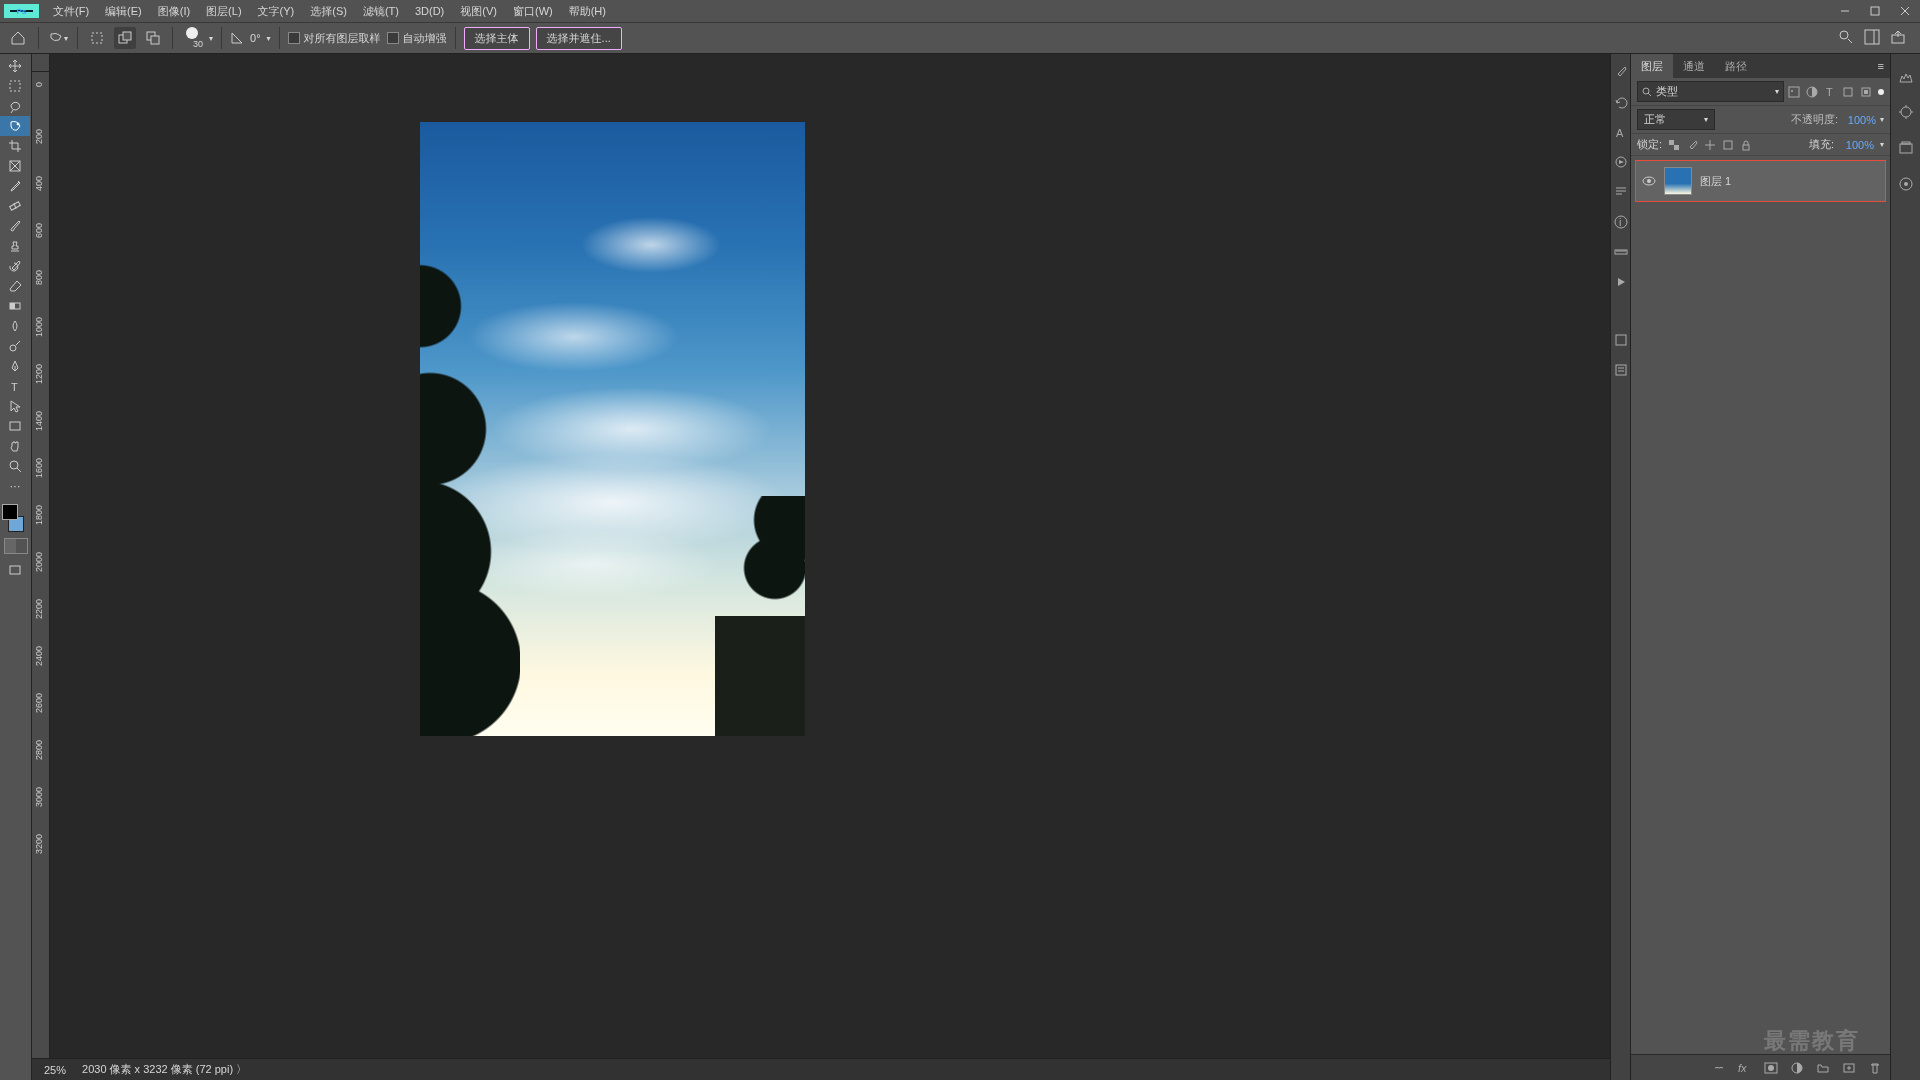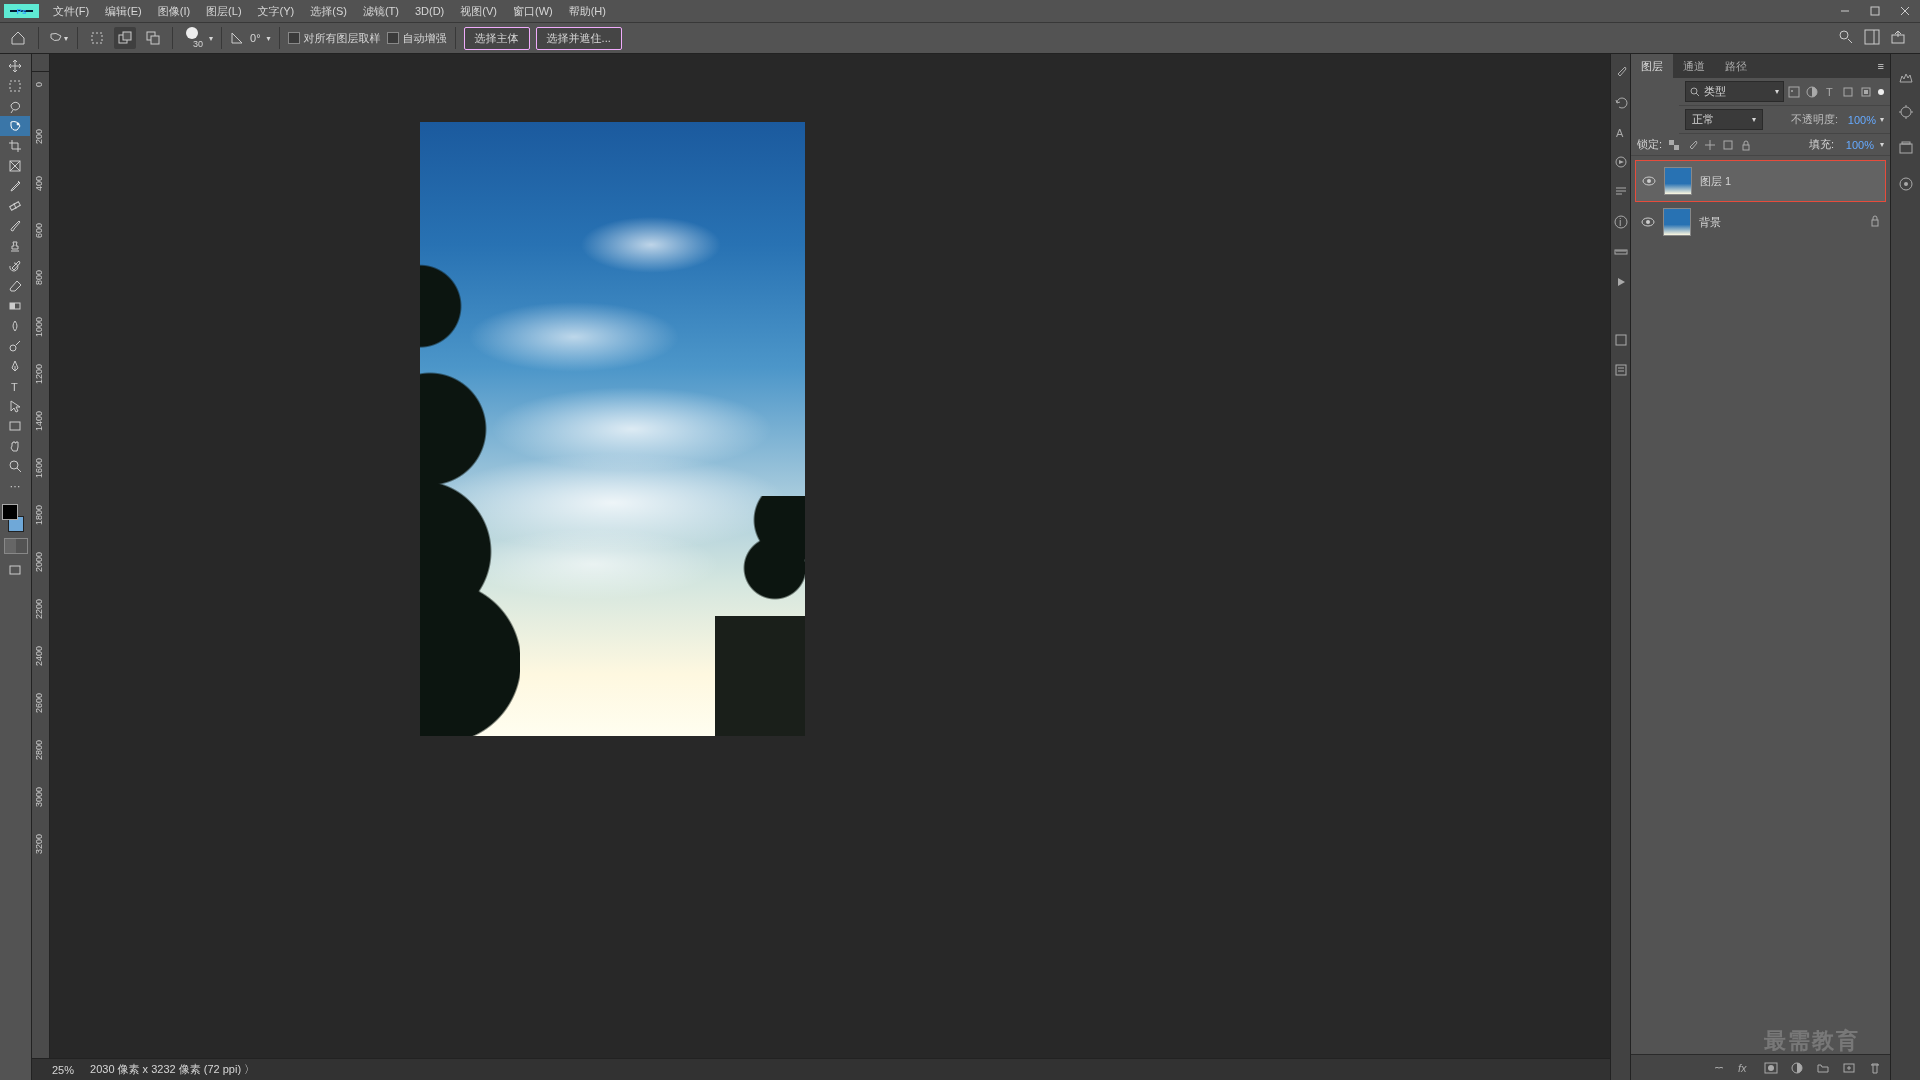--- a/index.html
+++ b/index.html
@@ -52,30 +52,30 @@
   radial-gradient(circle at 0 30%,#0c1510 40px,transparent 42px),
   radial-gradient(circle at 10px 50%,#0c1510 55px,transparent 57px),
   radial-gradient(circle at 0 70%,#0c1510 70px,transparent 72px),
   radial-gradient(circle at 20px 88%,#0c1510 80px,transparent 82px);
 }
 .tree-right { position:absolute; right:0; bottom:0; width:90px; height:240px; background:
   linear-gradient(0deg,#1a1f1a 0 120px,transparent 120px),
   radial-gradient(circle at 80px 10%,#0c1510 40px,transparent 42px),
   radial-gradient(circle at 60px 30%,#0c1510 30px,transparent 32px);
 }
-.status-bar { height:22px; background:#323232; border-top:1px solid #222; display:flex; align-items:center; padding:0 20px; gap:16px; font-size:11px; color:#bbb; }
+.status-bar { height:22px; background:#323232; border-top:1px solid #222; display:flex; align-items:center; padding:0 12px; gap:16px; font-size:11px; color:#bbb; }
 .panels-col { width:20px; background:#424242; border-left:1px solid #222; display:flex; flex-direction:column; align-items:center; padding-top:10px; gap:14px; }
 .panels-col .pi { width:16px; height:16px; cursor:pointer; display:flex; align-items:center; justify-content:center; }
 .right-dock { width:260px; background:#535353; border-left:1px solid #222; display:flex; flex-direction:column; }
 .right-top { width:30px; background:#424242; border-left:1px solid #222; display:flex; flex-direction:column; align-items:center; padding-top:18px; gap:18px; }
 .layers-panel { flex:1; display:flex; flex-direction:column; background:#535353; }
 .panel-tabs { display:flex; background:#383838; height:24px; align-items:stretch; }
 .p-tab { padding:0 10px; display:flex; align-items:center; cursor:pointer; color:#aaa; }
 .p-tab.active { background:#535353; color:#ddd; }
-.panel-row { display:flex; align-items:center; padding:3px 6px; gap:4px; border-bottom:1px solid #454545;margin-left:48px; }
+.panel-row { display:flex; align-items:center; padding:3px 6px; gap:4px; border-bottom:1px solid #454545; }
 .type-filter { background:#3a3a3a; border:1px solid #2a2a2a; flex:1; padding:2px 4px; display:flex; align-items:center; gap:4px; }
 .filter-icons { display:flex; gap:6px; align-items:center; }
 .blend-select { background:#3a3a3a; border:1px solid #2a2a2a; padding:2px 6px; width:78px; display:flex; justify-content:space-between; align-items:center; }
 .opacity-label { margin-left:auto; color:#bbb; }
 .opacity-val { background:transparent; border:none; width:34px; text-align:right; color:#66aaff; }
 .lock-row { display:flex; align-items:center; gap:6px; padding:3px 6px; border-bottom:1px solid #454545; }
 .layer-list { padding:4px; flex:1; }
 .layer-item { display:flex; align-items:center; padding:6px; gap:8px; cursor:pointer; }
 .layer-item.selected { border:1px solid #e74c3c; background:#636363; }
 .eye { width:14px; height:14px; display:flex; align-items:center; justify-content:center; }
@@ -499,34 +499,20 @@
         <div class="layer-item selected">
           <div class="eye">
               <svg width="14" height="10">
                 <ellipse cx="7" cy="5" rx="6" ry="4" stroke="#ccc" fill="none"></ellipse>
                 <circle cx="7" cy="5" r="2" fill="#ccc"></circle>
               </svg>
             </div>
           <div class="layer-thumb"></div>
           <span>图层 1</span>
         </div>
-        <div class="layer-item">
-          <div class="eye">
-              <svg width="14" height="10">
-                <ellipse cx="7" cy="5" rx="6" ry="4" stroke="#ccc" fill="none"></ellipse>
-                <circle cx="7" cy="5" r="2" fill="#ccc"></circle>
-              </svg>
-            </div>
-          <div class="layer-thumb"></div>
-          <span>背景</span>
-          <span class="lock-icon"><svg width="10" height="12">
-                <rect x="2" y="5" width="6" height="6" stroke="#aaa" fill="none"></rect>
-                <path d="M3 5 L3 3 A2 2 0 0 1 7 3 L7 5" stroke="#aaa" fill="none"></path>
-              </svg></span>
-        </div>
       </div>
       <div class="layers-footer">
         <svg width="14" height="12">
             <path d="M3 6 A3 2 0 0 1 7 6 M7 6 A3 2 0 0 1 11 6" stroke="#aaa" fill="none"></path>
           </svg>
         <svg width="14" height="12">
             <text x="0" y="10" font-size="9" fill="#aaa" font-style="italic">fx</text>
           </svg>
         <svg width="14" height="12">
             <rect x="1" y="1" width="12" height="10" stroke="#aaa" fill="none"></rect>

